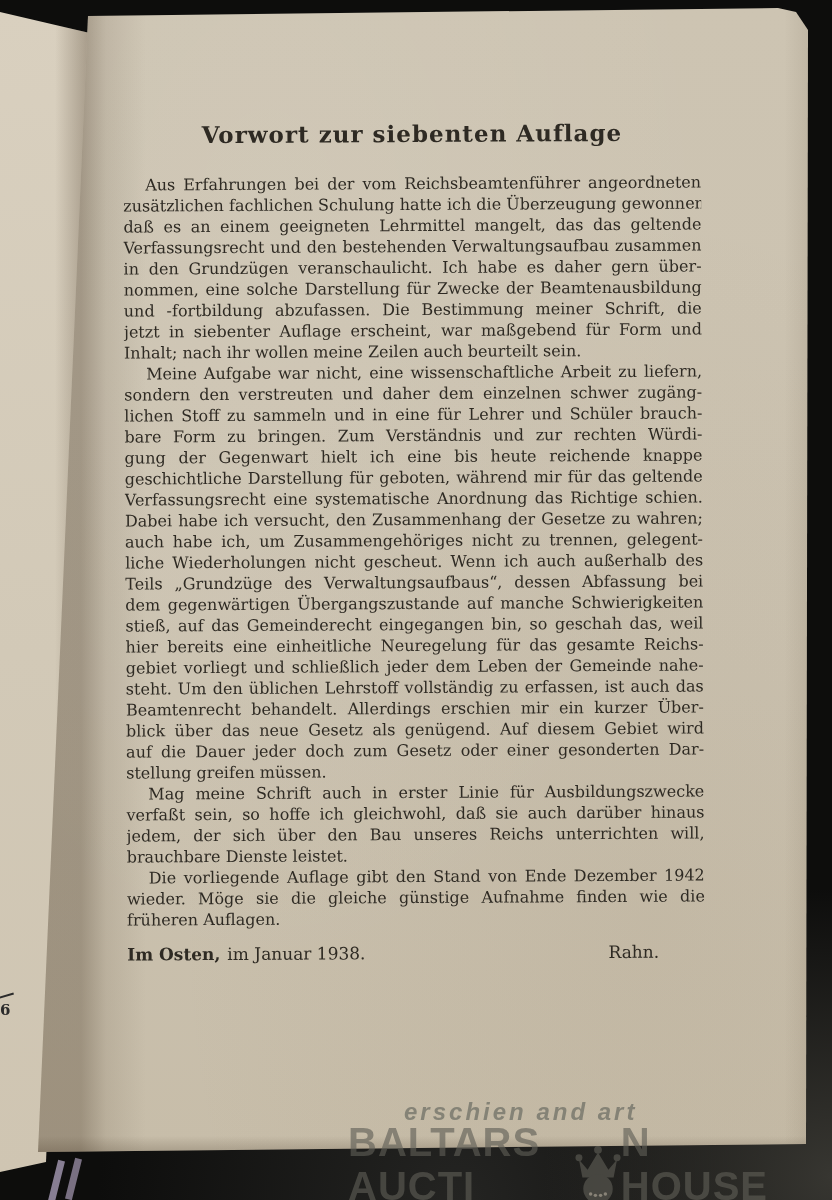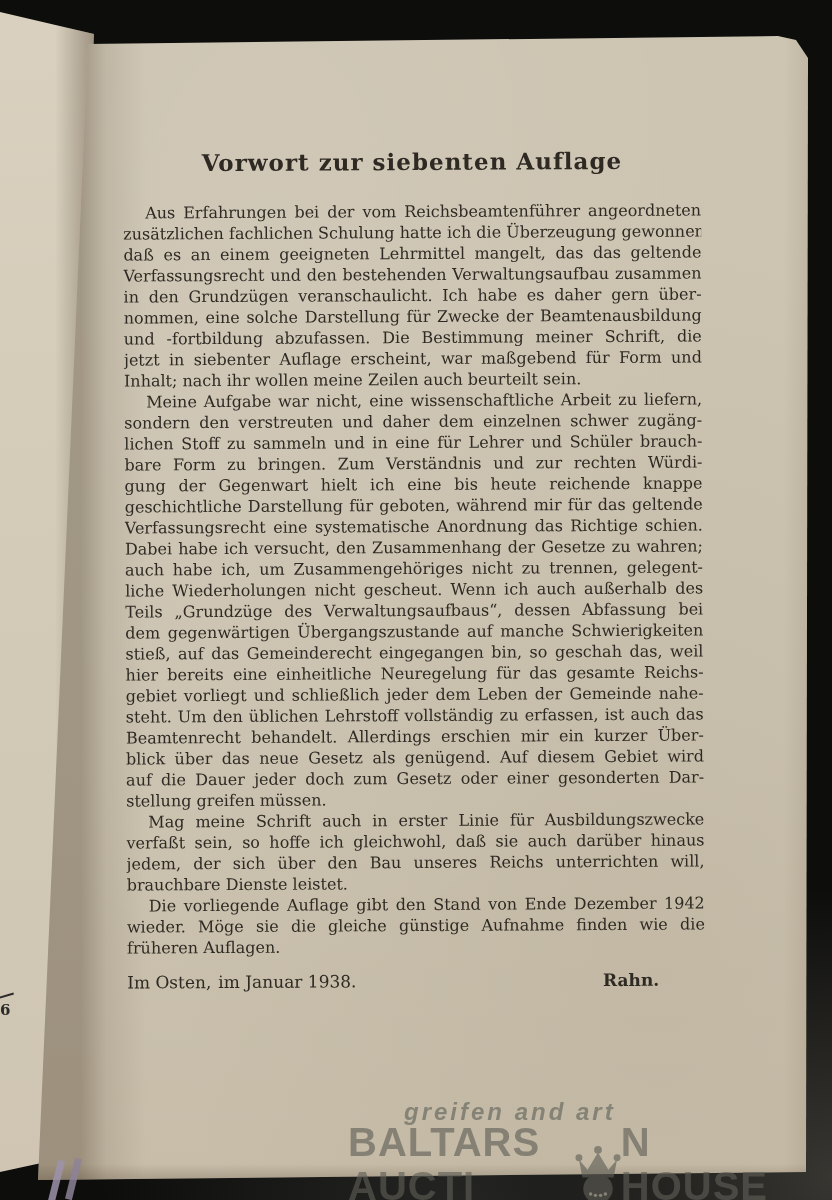--- a/index.html
+++ b/index.html
@@ -16,21 +16,21 @@
   
   .page-edge{
     position:absolute;left:0;top:10px;width:100px;height:1168px;
     clip-path:polygon(0px 2px, 94px 24px, 46px 1152px, 0px 1162px);
     background:
       linear-gradient(90deg, rgba(0,0,0,0) 55%, rgba(74,58,40,.38) 92%, rgba(40,30,18,.55) 100%),
       linear-gradient(180deg,#d9d0bf 0%, #d2c9b7 55%, #cfc5b2 100%);
   }
   
   .book-page{
-    position:absolute;left:36px;top:32px;width:774px;height:1148px;
+    position:absolute;left:36px;top:4px;width:774px;height:1148px;
     clip-path:polygon(52px 12px, 742px 4px, 760px 8px, 772px 26px, 770px 1140px, 2px 1148px);
     background:
       radial-gradient(ellipse at 30% 20%, rgba(255,255,250,.07), rgba(0,0,0,0) 60%),
       radial-gradient(ellipse at 80% 80%, rgba(120,100,70,.08), rgba(0,0,0,0) 55%),
       linear-gradient(180deg,#cdc4b2 0%, #cbc2b0 60%, #c7bda9 100%);
   }
   .page-shading{
     position:absolute;inset:0;
     background:
       linear-gradient(90deg, rgba(60,44,26,.30) 45px, rgba(60,44,26,.10) 70px, rgba(0,0,0,0) 110px),
@@ -53,22 +53,22 @@
     text-align:justify;text-align-last:justify;
     white-space:nowrap;
   }
   .line.last{text-align-last:left;white-space:normal;}
   .line.first{text-indent:22px;}
   .dateline{
     margin-top:13px;padding-right:46px;
     display:flex;justify-content:space-between;
     font-size:17px;line-height:22px;
   }
-  .dateline .place{font-weight:normal;margin-right:7px;}
-  .sig{font-weight:bold;margin-left:16px;}
+  .dateline .place{font-weight:bold;margin-right:7px;}
+  .sig{font-weight:normal;margin-left:16px;}
   
   .margin-note{
     position:absolute;left:0px;top:993px;color:#2b2b2b;
     font-size:15px;font-weight:bold;line-height:14px;
   }
   .margin-note .tick{
     position:absolute;left:-4px;top:-8px;width:18px;height:0;
     border-top:2px solid #2b2b2b;transform:rotate(-16deg);
   }
   
@@ -159,21 +159,21 @@
       </span>
       <span class="sig">Rahn.</span>
     </div>
   </div>
 </div>
 
 <div class="stripe s1"></div>
 <div class="stripe s2"></div>
 
 <div class="watermark">
-  <div class="wm-tagline">greifen and art</div>
+  <div class="wm-tagline">erschien and art</div>
   <div class="wm-brand">
     <span>BALTARS AUCTI</span>
     <span>
       <svg viewBox="0 0 60 70" width="52" height="62" aria-hidden="true">
         <g fill="#5f5e56">
           <circle cx="8" cy="15" r="4"></circle>
             <circle cx="30" cy="6" r="4.5"></circle>
             <circle cx="52" cy="15" r="4"></circle>
           <path d="M8 17 L18 29 L30 9 L42 29 L52 17 L48 38 L12 38 Z"></path>
           <circle cx="30" cy="51" r="17"></circle>

